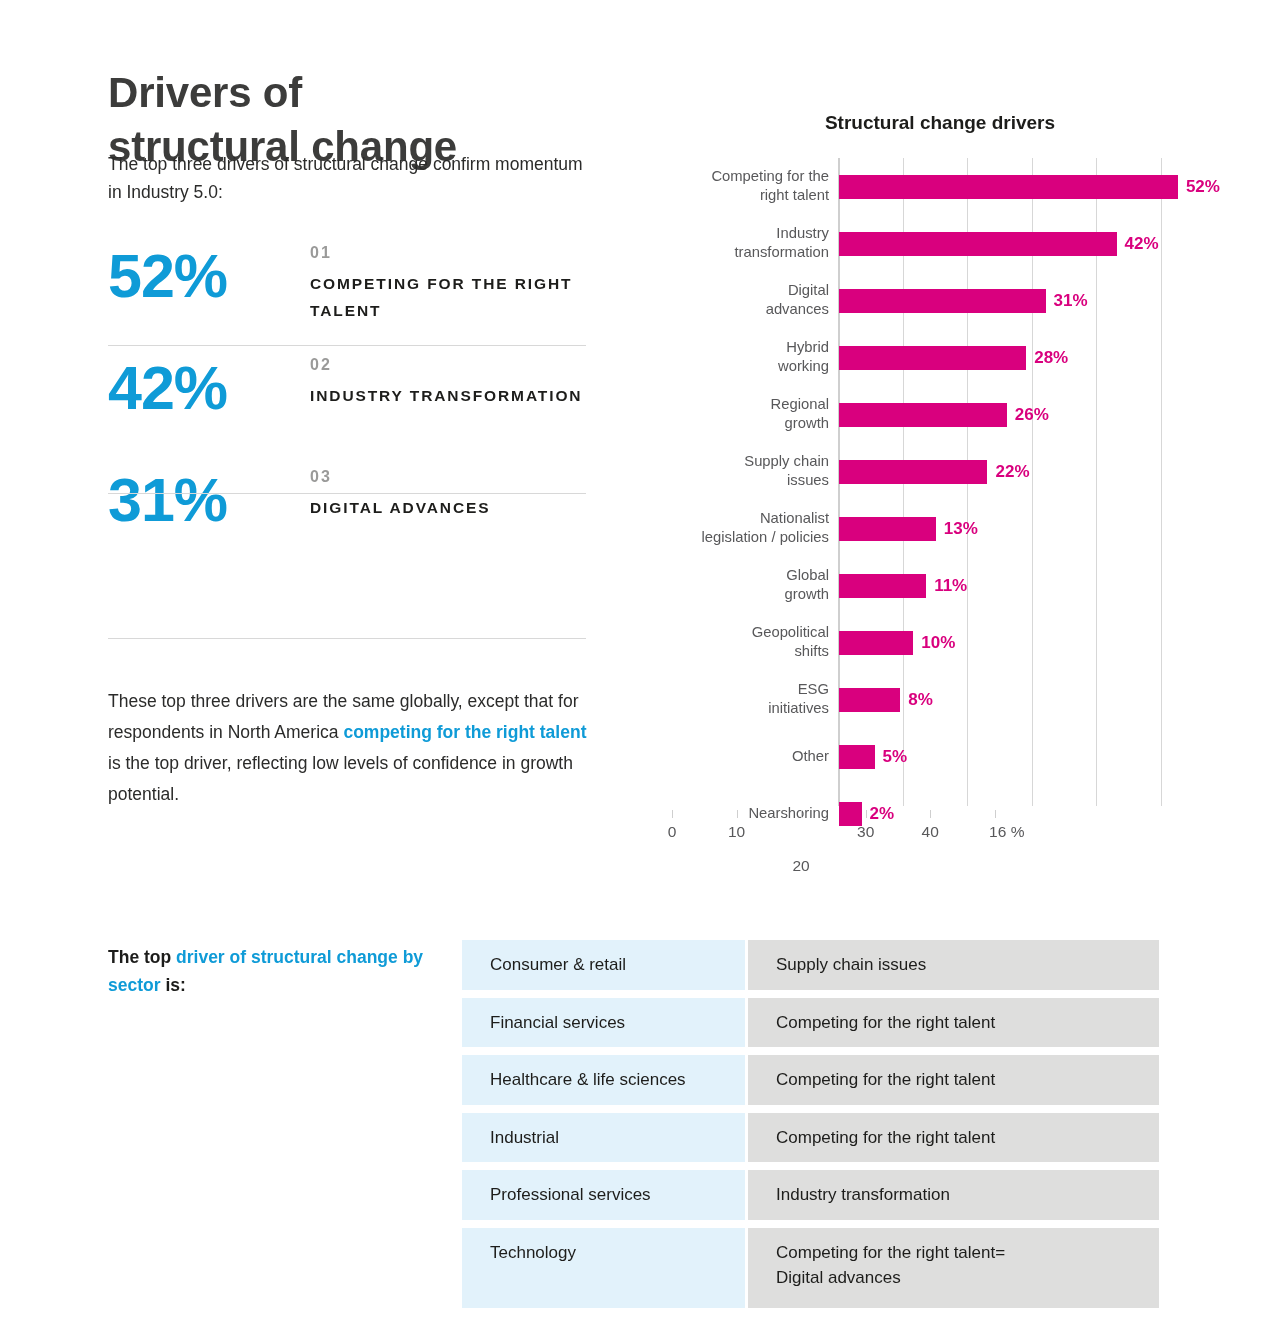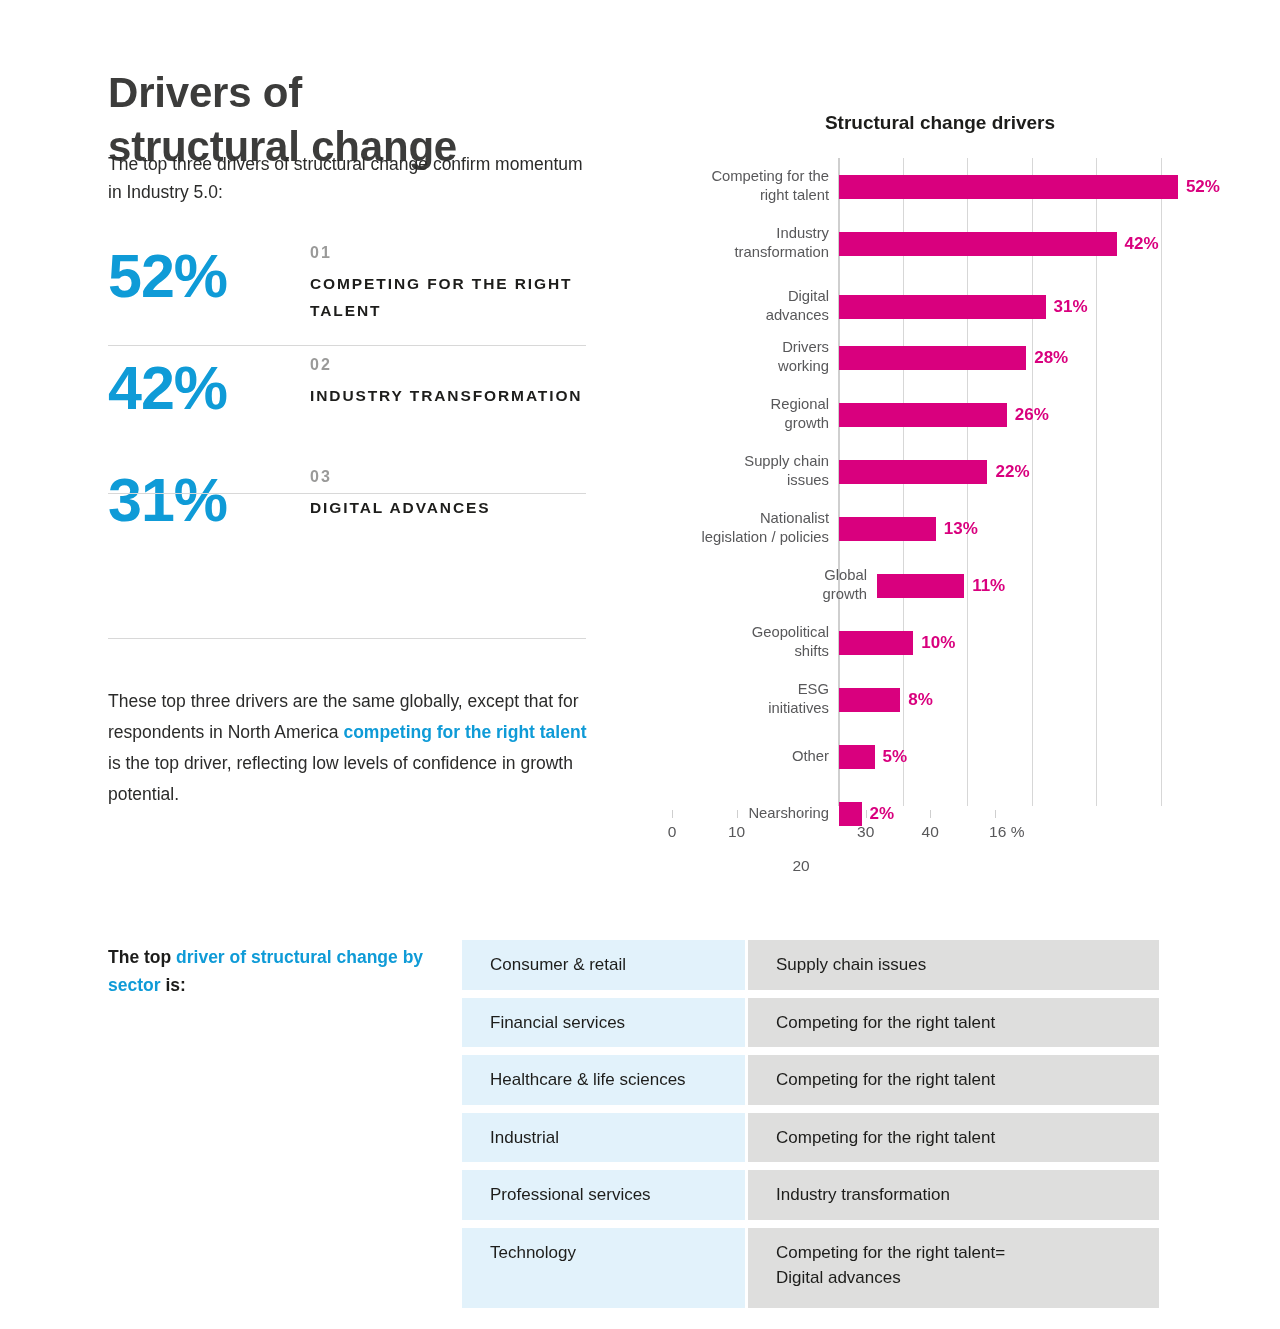--- a/index.html
+++ b/index.html
@@ -169,31 +169,31 @@
             <div class="val" style="left: 347.911px; color: rgb(217, 0, 126);">52%</div>
           </div>
           <div class="bar-row" style="top: 57px;">
             <div class="cat">
               <div>Industry</div>
               <div>transformation</div>
             </div>
             <div class="bar" style="width: 277.584px; background: rgb(217, 0, 126);"></div>
             <div class="val" style="left: 286.584px; color: rgb(217, 0, 126);">42%</div>
           </div>
-          <div class="bar-row" style="top: 120px;">
+          <div class="bar-row" style="top: 114px;">
             <div class="cat">
               <div>Digital</div>
               <div>advances</div>
             </div>
             <div class="bar" style="width: 206.574px; background: rgb(217, 0, 126);"></div>
             <div class="val" style="left: 215.574px; color: rgb(217, 0, 126);">31%</div>
           </div>
           <div class="bar-row" style="top: 171px;">
             <div class="cat">
-              <div>Drivers</div>
+              <div>Hybrid</div>
               <div>working</div>
             </div>
             <div class="bar" style="width: 187.208px; background: rgb(217, 0, 126);"></div>
             <div class="val" style="left: 196.208px; color: rgb(217, 0, 126);">28%</div>
           </div>
           <div class="bar-row" style="top: 228px;">
             <div class="cat">
               <div>Regional</div>
               <div>growth</div>
             </div>
@@ -209,21 +209,21 @@
             <div class="val" style="left: 157.475px; color: rgb(217, 0, 126);">22%</div>
           </div>
           <div class="bar-row" style="top: 342px; padding-left: 12px;">
             <div class="cat">
               <div>Nationalist</div>
               <div>legislation / policies</div>
             </div>
             <div class="bar" style="width: 96.8317px; background: rgb(217, 0, 126);"></div>
             <div class="val" style="left: 105.832px; color: rgb(217, 0, 126);">13%</div>
           </div>
-          <div class="bar-row" style="top: 399px; margin-left: 38px;">
+          <div class="bar-row" style="top: 399px;">
             <div class="cat">
               <div>Global</div>
               <div>growth</div>
             </div>
             <div class="bar" style="width: 87.1485px; background: rgb(217, 0, 126);"></div>
             <div class="val" style="left: 96.1485px; color: rgb(217, 0, 126);">11%</div>
           </div>
           <div class="bar-row" style="top: 456px;">
             <div class="cat">
               <div>Geopolitical</div>

